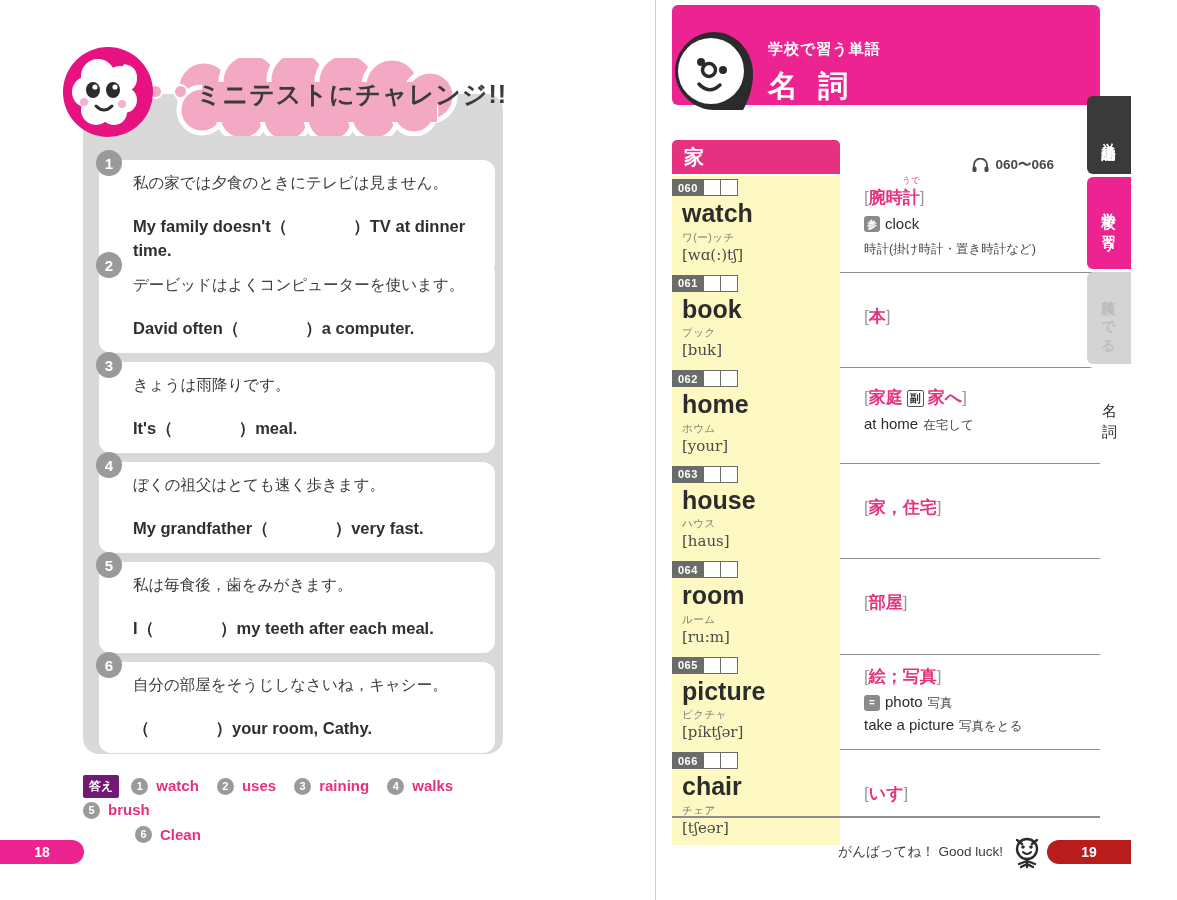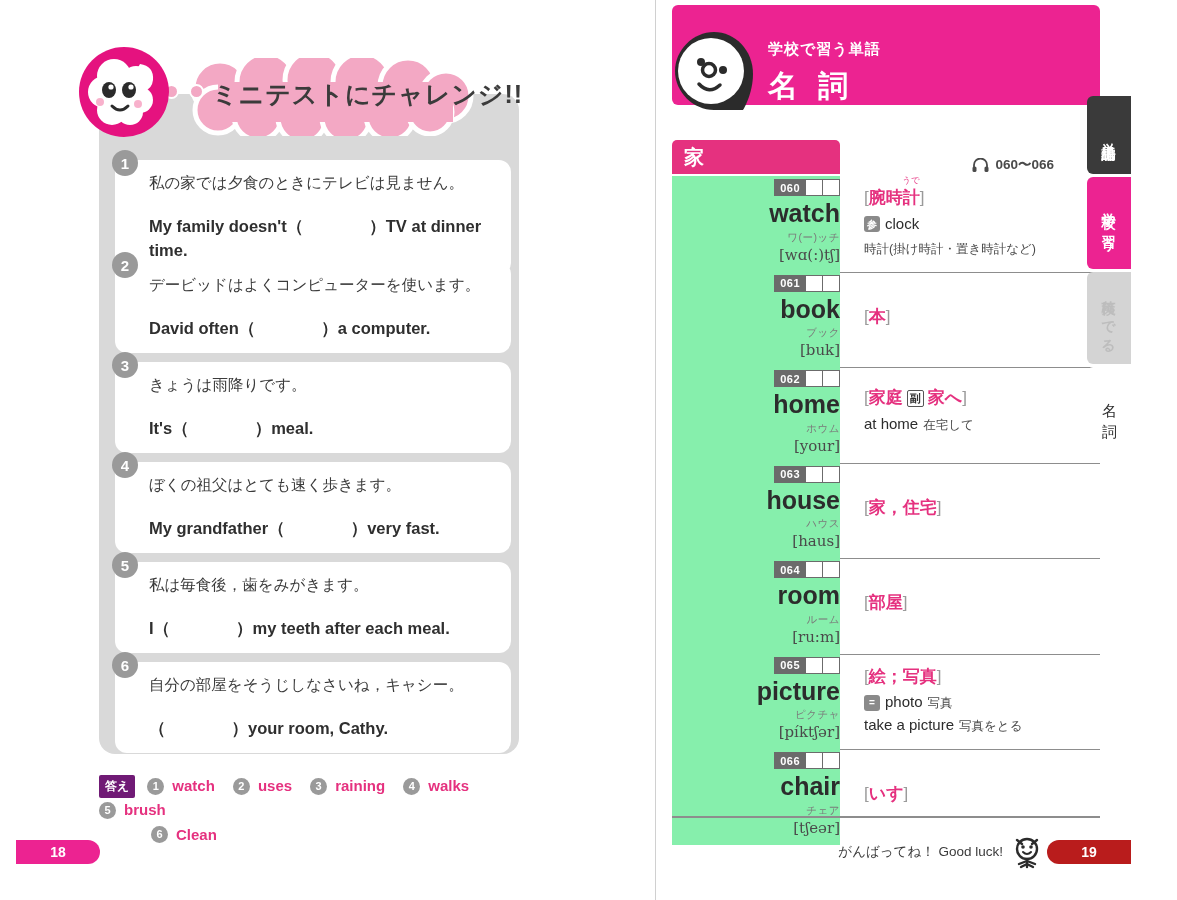--- a/index.html
+++ b/index.html
@@ -5,21 +5,21 @@
   * { box-sizing: border-box; margin: 0; padding: 0; }
   body {
     width: 1177px; height: 900px;
     background: #ffffff;
     font-family: "Liberation Sans", "DejaVu Sans", sans-serif;
     position: relative; overflow: hidden;
   }
   .page { position: absolute; top: 0; left: 0; width: 1177px; height: 900px; }
 
   
-  .left-page { position: absolute; left: 16px; top: 0; width: 655px; height: 900px; }
+  .left-page { position: absolute; left: 0; top: 0; width: 655px; height: 900px; }
 
   .mascot {
     position: absolute; left: 62px; top: 46px;
     width: 92px; height: 92px; z-index: 6;
   }
   .dots { position: absolute; left: 148px; top: 84px; z-index: 5; }
   .dot {
     width: 15px; height: 15px; border-radius: 50%;
     background: #f3a8c4; display: inline-block; margin-right: 6px;
     border: 2px solid #fff;
@@ -132,22 +132,22 @@
     position: absolute; left: 185px; top: 176px;
     width: 260px; height: 2px; background: #b9b9b9;
   }
 
   .entries {
     position: absolute; left: 17px; top: 176px;
     width: 428px;
   }
   .entry { position: relative; display: flex; min-height: 90px; }
   .entry-left {
-    width: 168px; background: #86efac; position: relative;
-    padding: 0 0 8px 0; flex-shrink: 0; text-align: right;
+    width: 168px; background: #fef9c3; position: relative;
+    padding: 0 0 8px 0; flex-shrink: 0;
   }
   .num-badge {
     display: inline-flex; align-items: stretch;
     height: 17px; margin: 3px 0 0 0;
   }
   .num-box {
     background: #6b6b6b; color: #fff; font-size: 11px; font-weight: bold;
     padding: 0 6px; display: flex; align-items: center;
     letter-spacing: 0.5px;
   }

